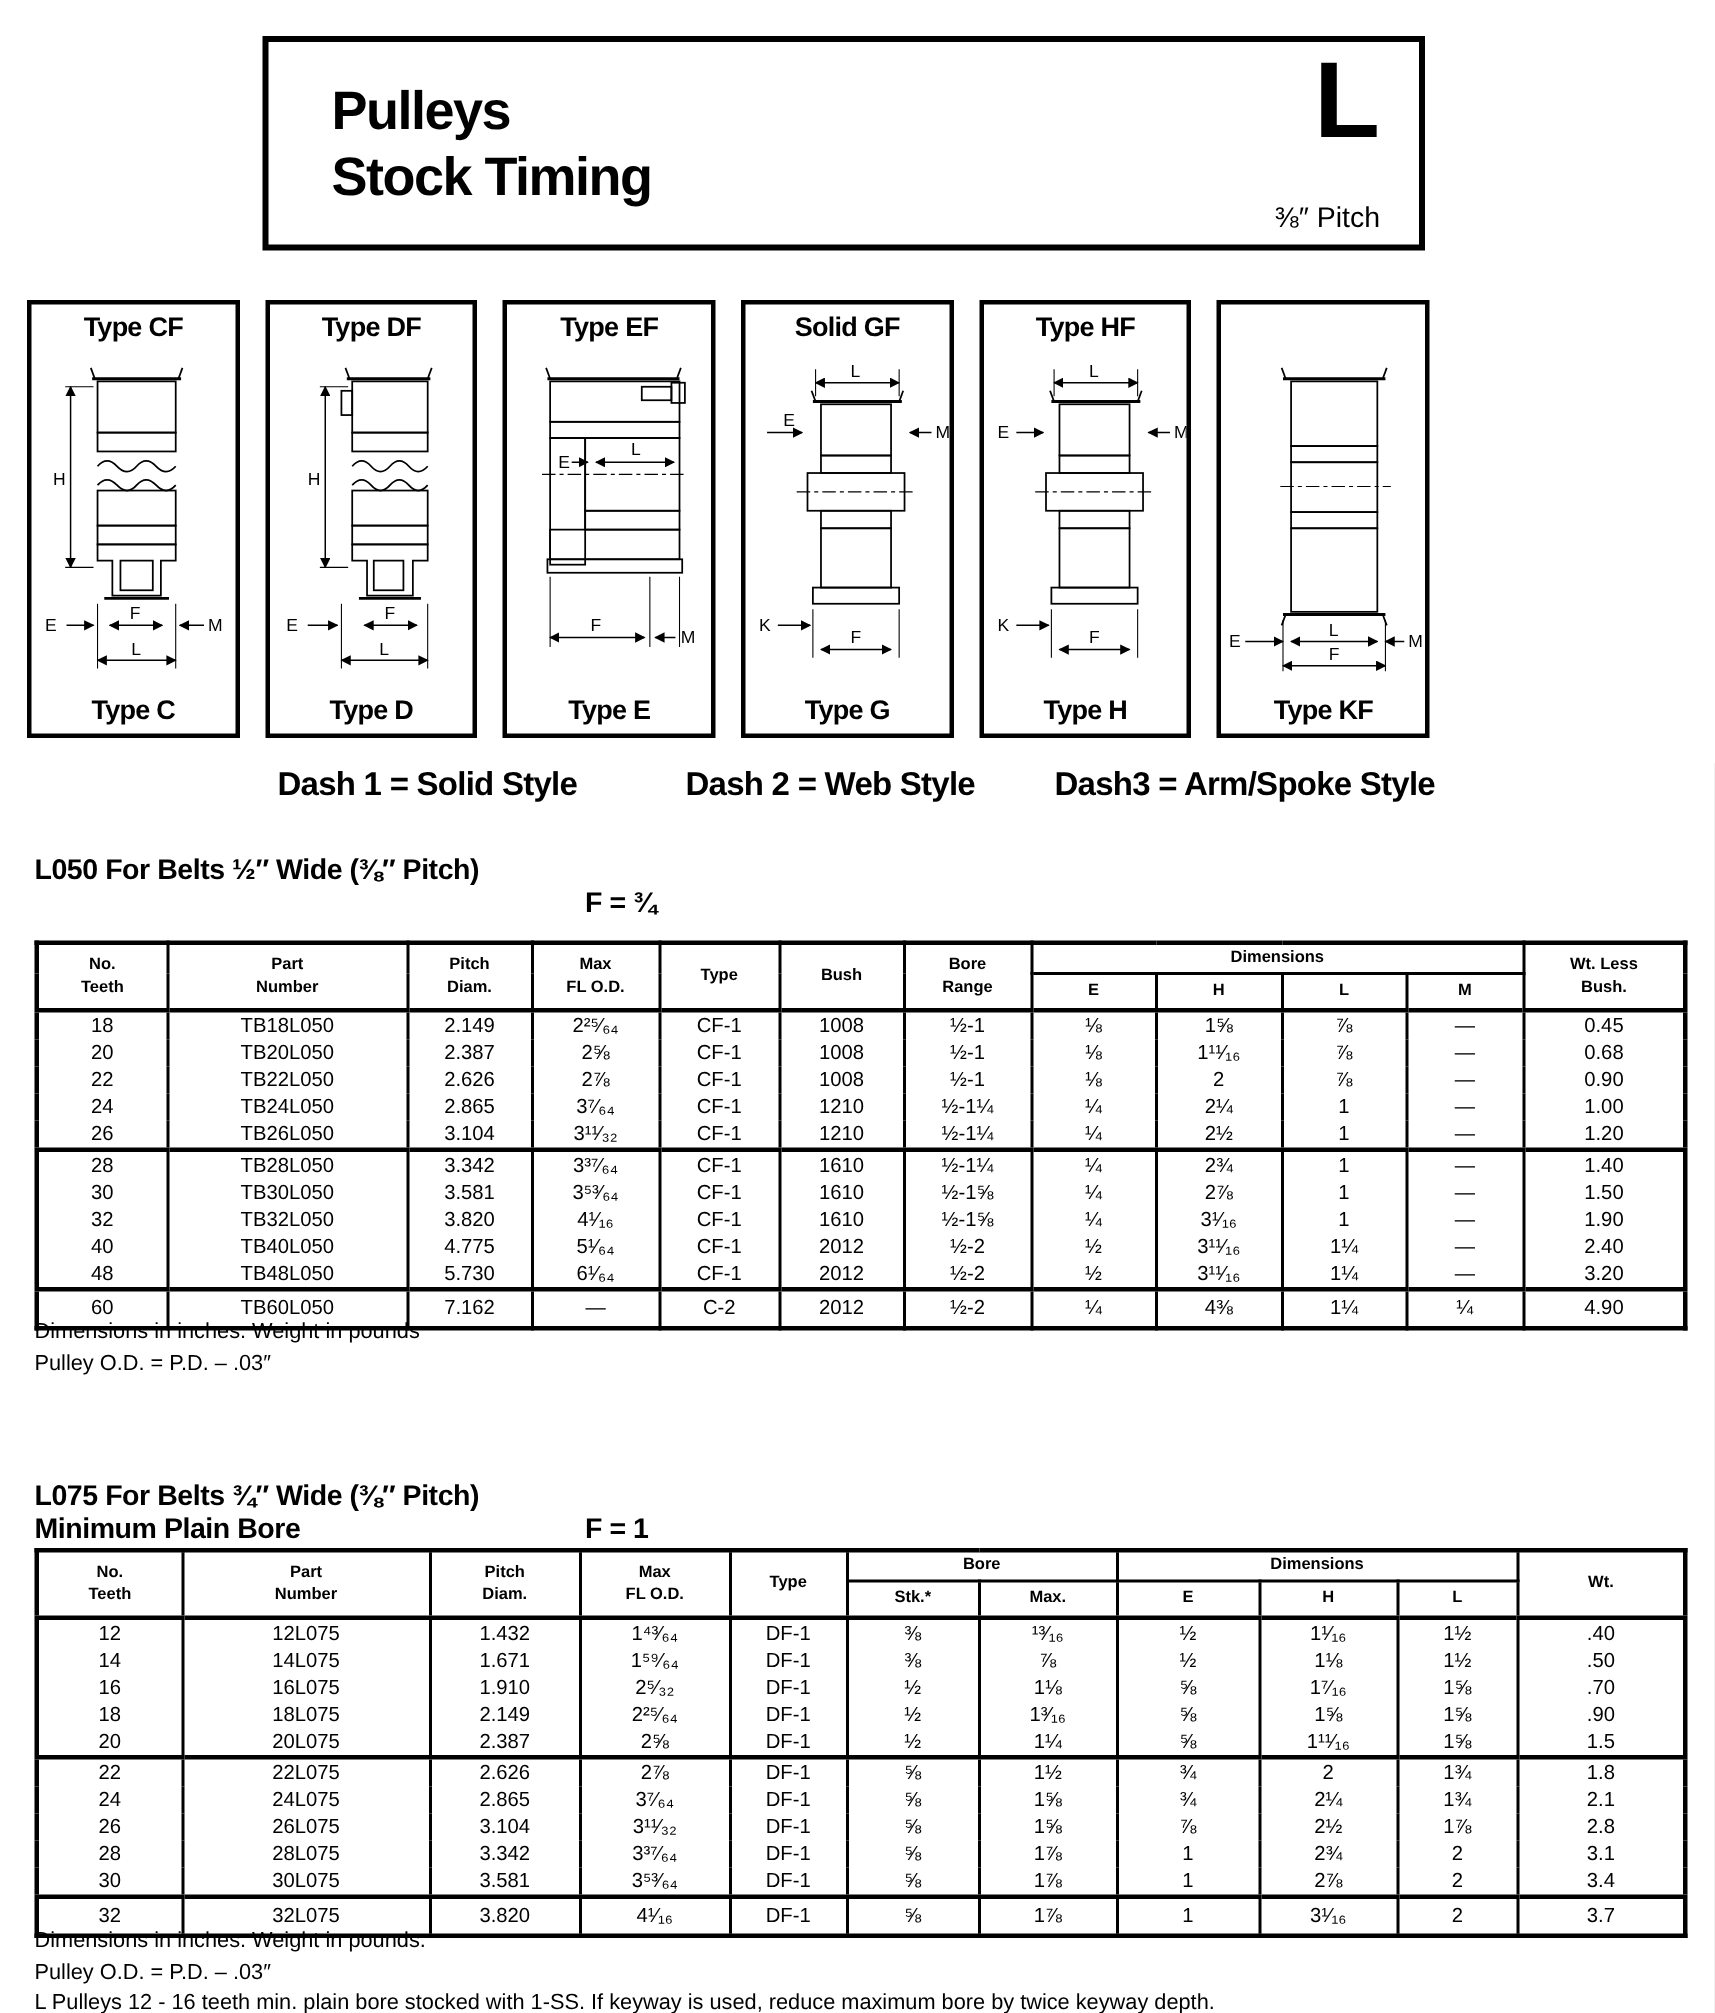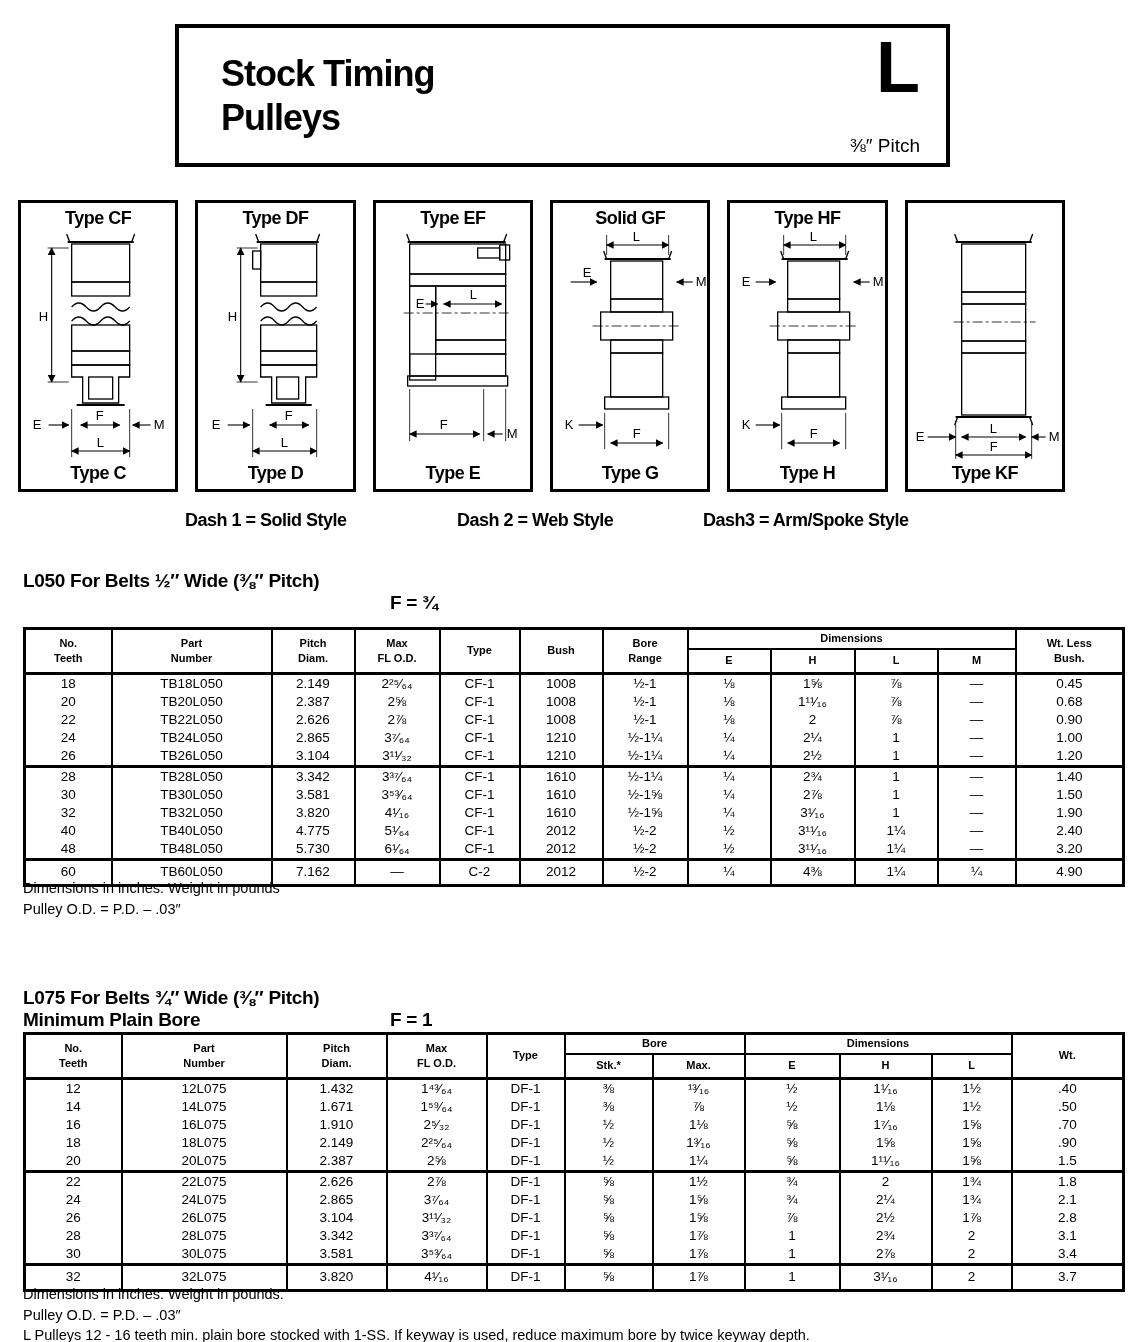--- a/index.html
+++ b/index.html
@@ -13,35 +13,35 @@
   .header-box {
     position:absolute; left:175px; top:24px; width:775px; height:143px;
     border:4px solid #000; box-sizing:border-box;
     display:flex; justify-content:space-between; padding:8px 26px 6px 42px;
   }
   .header-titles { font-size:36px; font-weight:bold; line-height:44px; letter-spacing:-1px; padding-top:16px; }
   .header-right { text-align:right; display:flex; flex-direction:column; justify-content:space-between; }
   .series-letter { font-size:72px; font-weight:bold; line-height:62px; }
   .pitch-label  { font-size:19px; font-weight:normal; }
   
-  .diagrams-row { position:absolute; left:18px; top:200px; width:1047px; display:flex; gap:17px; }
+  .diagrams-row { position:absolute; left:18px; top:200px; width:935px; display:flex; gap:17px; }
   .dbox { width:167px; height:292px; border:3.5px solid #000; box-sizing:border-box;
           display:flex; flex-direction:column; background:#fff; }
   .dbox-title  { text-align:center; font-weight:bold; font-size:18px; height:26px; line-height:30px; letter-spacing:-0.5px; }
   .dbox-bottom { text-align:center; font-weight:bold; font-size:18px; height:28px; line-height:24px; letter-spacing:-0.5px; }
   .dbox svg { flex:1; width:100%; }
   .ln  { stroke:#000; stroke-width:1.3; fill:none; }
   .ln2 { stroke-width:2.2; }
   .thin{ stroke:#000; stroke-width:0.8; fill:none; }
   .dim { stroke:#000; stroke-width:1.1; fill:none; }
   .cl  { stroke:#000; stroke-width:0.8; fill:none; stroke-dasharray:10 3 3 3; }
   .dtext { font-size:13px; fill:#000; }
   
   .dash-row { position:absolute; top:510px; left:0; width:100%; height:26px; }
-  .dash-row span { position:absolute; font-weight:bold; font-size:18px; letter-spacing:-0.5px; white-space:nowrap; }
+  .dash-row span { position:absolute; font-weight:bold; font-size:22px; letter-spacing:-0.5px; white-space:nowrap; }
   .dash-1 { left:185px; } .dash-2 { left:457px; } .dash-3 { left:703px; }
   
   .section-head { position:absolute; left:23px; width:760px; font-size:19px; font-weight:bold; line-height:21.5px; letter-spacing:-0.3px; }
   .section-head .f-note { position:absolute; left:367px; top:21.5px; }
   #head-l050 { top:570px; } #head-l075 { top:987px; }
   
   table.data-table { position:absolute; left:23px; width:1099px; background:#fff;
     border:3px solid #000; border-collapse:collapse; table-layout:fixed; }
   #t050 { top:627px; } #t075 { top:1032px; }
   .data-table th, .data-table td { border-left:2px solid #000; border-right:2px solid #000; text-align:center; }
@@ -71,22 +71,22 @@
         <line x1="0" y1="0" x2="0" y2="5" stroke="#000" stroke-width="1.2"></line>
       </pattern>
       <marker id="ar" viewBox="0 0 10 10" refX="9" refY="5" markerWidth="7" markerHeight="7" orient="auto-start-reverse">
         <path d="M0,0 L10,5 L0,10 z" fill="#000"></path>
       </marker>
     </defs>
   </svg>
 
   <div class="header-box">
     <div class="header-titles">
+      <div>Pulleys</div>
       <div>Stock Timing</div>
-      <div>Pulleys</div>
     </div>
     <div class="header-right">
       <div class="series-letter">L</div>
       <div class="pitch-label">⅜″ Pitch</div>
     </div>
   </div>
 
   <div class="diagrams-row">
 
     <div class="dbox">

